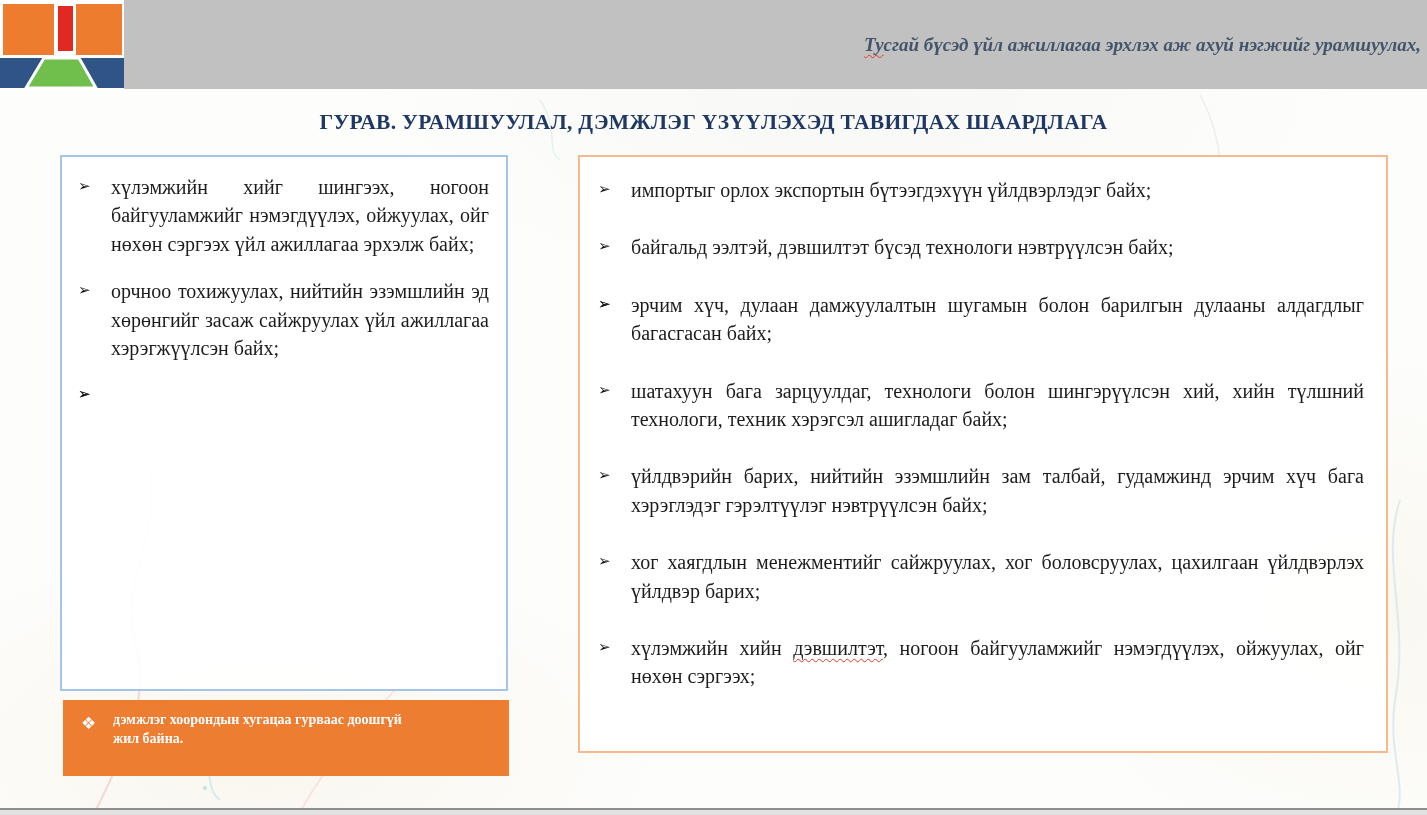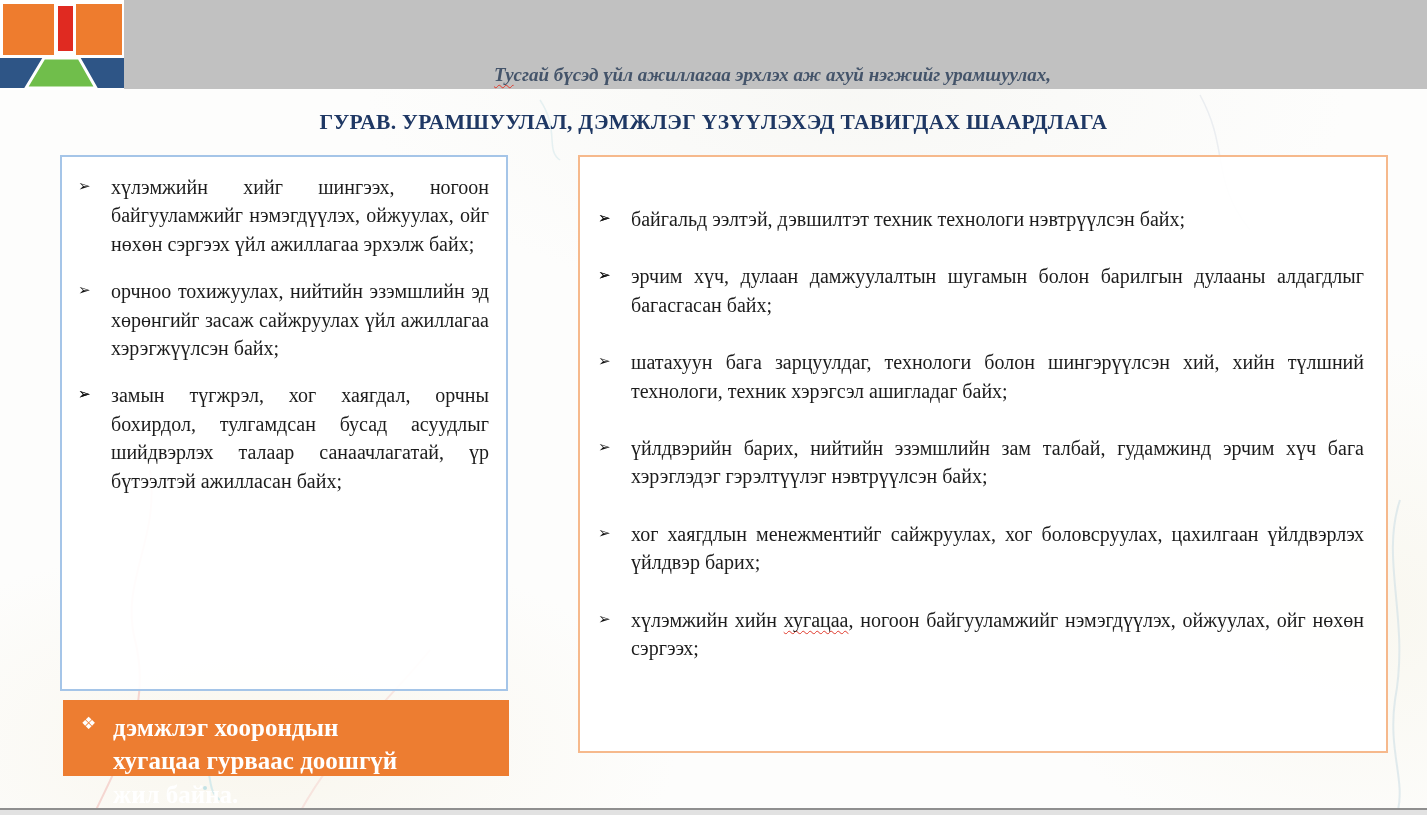--- a/index.html
+++ b/index.html
@@ -12,21 +12,21 @@
       radial-gradient(ellipse 700px 300px at 60% 12%, rgba(240,240,235,.4), rgba(255,255,255,0) 70%),
       #fdfdfc;
   }
   
   .bg-texture{position:absolute;inset:0;z-index:0;pointer-events:none;}
 
   
   .header-bar{
     position:absolute;left:124px;right:0;top:0;height:89px;
     background:#c1c1c1;z-index:2;
-    display:flex;justify-content:center;align-items:flex-end;
+    display:flex;flex-direction:column;justify-content:center;align-items:flex-end;
     padding-right:6px;box-sizing:border-box;
   }
   .header-line{
     font-style:italic;font-weight:bold;font-size:19px;line-height:28px;
     color:#44546a;white-space:nowrap;text-align:right;
   }
   .logo-box{
     position:absolute;left:0;top:0;width:124px;height:90px;background:#ffffff;z-index:3;
     display:flex;align-items:flex-start;justify-content:center;
   }
@@ -60,21 +60,21 @@
   .highlight-box{
     position:absolute;left:63px;top:700px;width:446px;height:76px;z-index:2;
     background:#ed7d31;box-sizing:border-box;padding:11px 14px 0 18px;
   }
   .highlight-inner{position:relative;padding-left:32px;}
   .highlight-marker{
     position:absolute;left:0;top:2px;color:#ffffff;font-size:17px;
     font-family:"DejaVu Sans", sans-serif;
   }
   .highlight-text{
-    color:#ffffff;font-weight:bold;font-size:25px;line-height:1.33;width:310px;display:block;
+    color:#ffffff;font-weight:bold;font-size:14px;line-height:1.33;width:310px;display:block;
   }
 
   
   .bottom-strip{
     position:absolute;left:0;right:0;bottom:0;height:7px;z-index:2;
     background:linear-gradient(#8f8f8f 0 2px,#e2e2e2 2px 100%);
   }
 </style>
 </head>
 <body>
@@ -104,34 +104,34 @@
   <div class="header-line"><span class="misspell">Ту</span>сгай бүсэд үйл ажиллагаа эрхлэх аж ахуй нэгжийг урамшуулах,</div>
 </div>
 
 <div class="page-title">ГУРАВ. УРАМШУУЛАЛ, ДЭМЖЛЭГ ҮЗҮҮЛЭХЭД ТАВИГДАХ ШААРДЛАГА</div>
 
 <div class="panel left-box">
   <ul class="bullets">
       <li><span class="marker">➢</span><span class="li-text">хүлэмжийн хийг шингээх, ногоон байгууламжийг нэмэгдүүлэх, ойжуулах, ойг нөхөн сэргээх үйл ажиллагаа эрхэлж байх;</span></li>
       <li><span class="marker">➢</span><span class="li-text">орчноо тохижуулах, нийтийн эзэмшлийн эд хөрөнгийг засаж сайжруулах үйл ажиллагаа хэрэгжүүлсэн байх;</span></li>
       <li><span class="marker">➢</span></li>
-      <li><span class="marker">➢</span><span class="li-text">замын түгжрэл, хог хаягдал, орчны бохирдол, тулгамдсан бусад асуудлыг шийдвэрлэх талаар санаачлагатай, үр бүтээлтэй ажилласан байх;</span></li>
+      <li><span class="marker">➢</span></li>
     </ul>
 </div>
 
 <div class="panel right-box">
   <ul class="bullets">
-      <li><span class="marker">➢</span></li>
-      <li><span class="marker">➢</span><span class="li-text">байгальд ээлтэй, дэвшилтэт техник технологи нэвтрүүлсэн байх;</span></li>
+      <li><span class="marker">➢</span><span class="li-text">импортыг орлох экспортын бүтээгдэхүүн үйлдвэрлэдэг байх;</span></li>
+      <li><span class="marker">➢</span><span class="li-text">байгальд ээлтэй, дэвшилтэт бүсэд технологи нэвтрүүлсэн байх;</span></li>
       <li><span class="marker">➢</span></li>
       <li><span class="marker">➢</span><span class="li-text">эрчим хүч, дулаан дамжуулалтын шугамын болон барилгын дулааны алдагдлыг багасгасан байх;</span></li>
       <li><span class="marker">➢</span><span class="li-text">шатахуун бага зарцуулдаг, технологи болон шингэрүүлсэн хий, хийн түлшний технологи, техник хэрэгсэл ашигладаг байх;</span></li>
       <li><span class="marker">➢</span><span class="li-text">үйлдвэрийн барих, нийтийн эзэмшлийн зам талбай, гудамжинд эрчим хүч бага хэрэглэдэг гэрэлтүүлэг нэвтрүүлсэн байх;</span></li>
       <li><span class="marker">➢</span><span class="li-text">хог хаягдлын менежментийг сайжруулах, хог боловсруулах, цахилгаан үйлдвэрлэх үйлдвэр барих;</span></li>
-      <li><span class="marker">➢</span><span class="li-text">хүлэмжийн хийн <span class="misspell">хугацаа</span>, ногоон байгууламжийг нэмэгдүүлэх, ойжуулах, ойг нөхөн сэргээх;</span></li>
+      <li><span class="marker">➢</span><span class="li-text">хүлэмжийн хийн <span class="misspell">дэвшилтэт</span>, ногоон байгууламжийг нэмэгдүүлэх, ойжуулах, ойг нөхөн сэргээх;</span></li>
     </ul>
 </div>
 
 <div class="highlight-box">
   <div class="highlight-inner">
     <span class="highlight-marker">❖</span>
     <span class="highlight-text">дэмжлэг хоорондын хугацаа гурваас доошгүй жил байна.</span>
   </div>
 </div>
 

